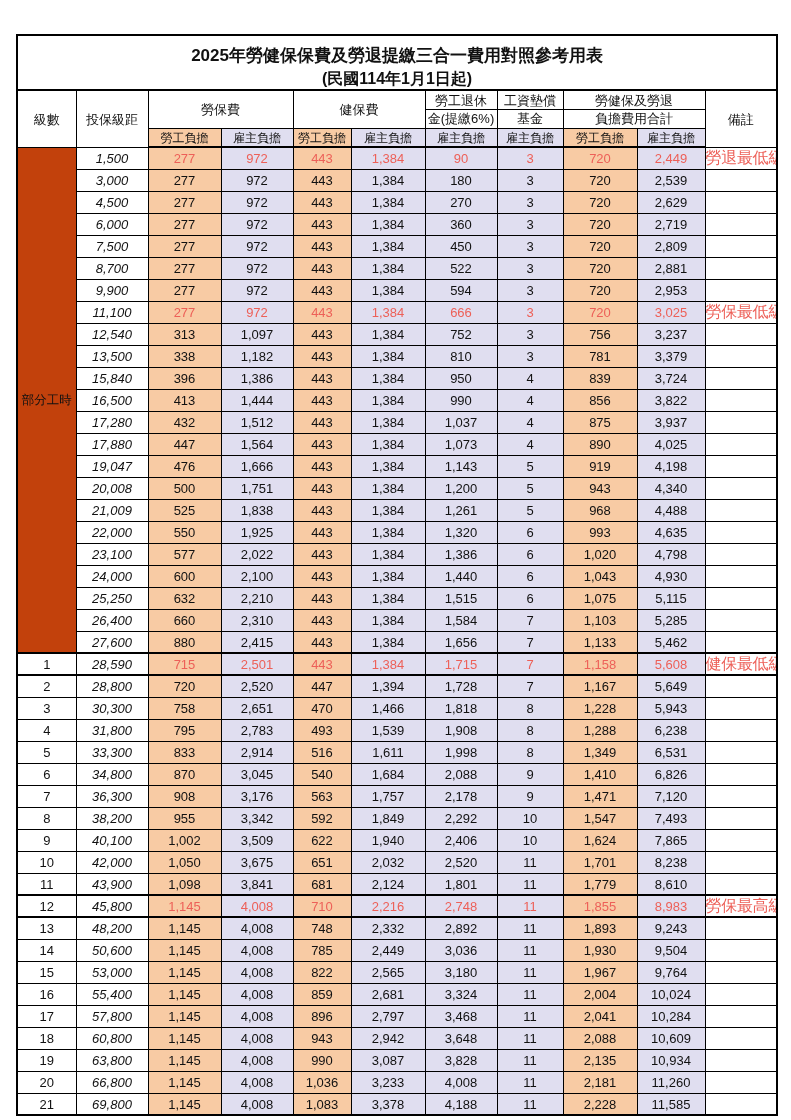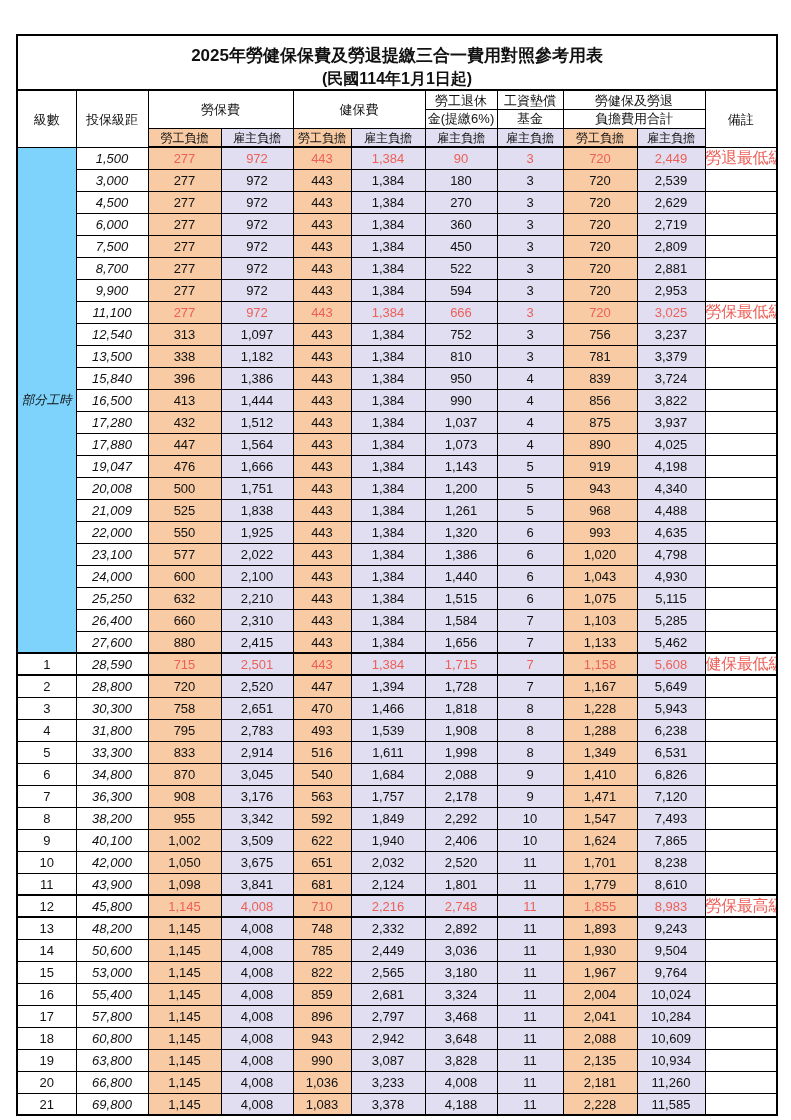--- a/index.html
+++ b/index.html
@@ -35,21 +35,21 @@
   
   thead tr{height:19px;}
   thead tr.subhead th{font-size:12px;}
   thead tr.subhead th{border-bottom:2px solid var(--line);}
   th.fill-emp{background:var(--emp-fill);margin-top:40px;}
   th.fill-er{background:var(--er-fill);margin-top:8px;}
   
   tbody tr{height:22px;}
   td.fill-emp{background:var(--emp-fill);}
   td.fill-er{background:var(--er-fill);}
-  td.part-time{font-size:12.5px;background:#7dd3fc;font-style:italic;}
+  td.part-time{font-size:12.5px;background:#c2410c;}
   td.bracket-cell{font-size:13px;font-style:italic;}
   td.level-cell{font-size:13px;}
   td.note-cell{font-size:16px;color:var(--hl);letter-spacing:-0.3px;}
   tr.hl td.value-cell, tr.hl td.note-cell{color:var(--hl);}
   tr.key td{border-top:2px solid var(--line);border-bottom:2px solid var(--line);}
 </style>
 </head>
 <body>
 
 <div class="sheet">

